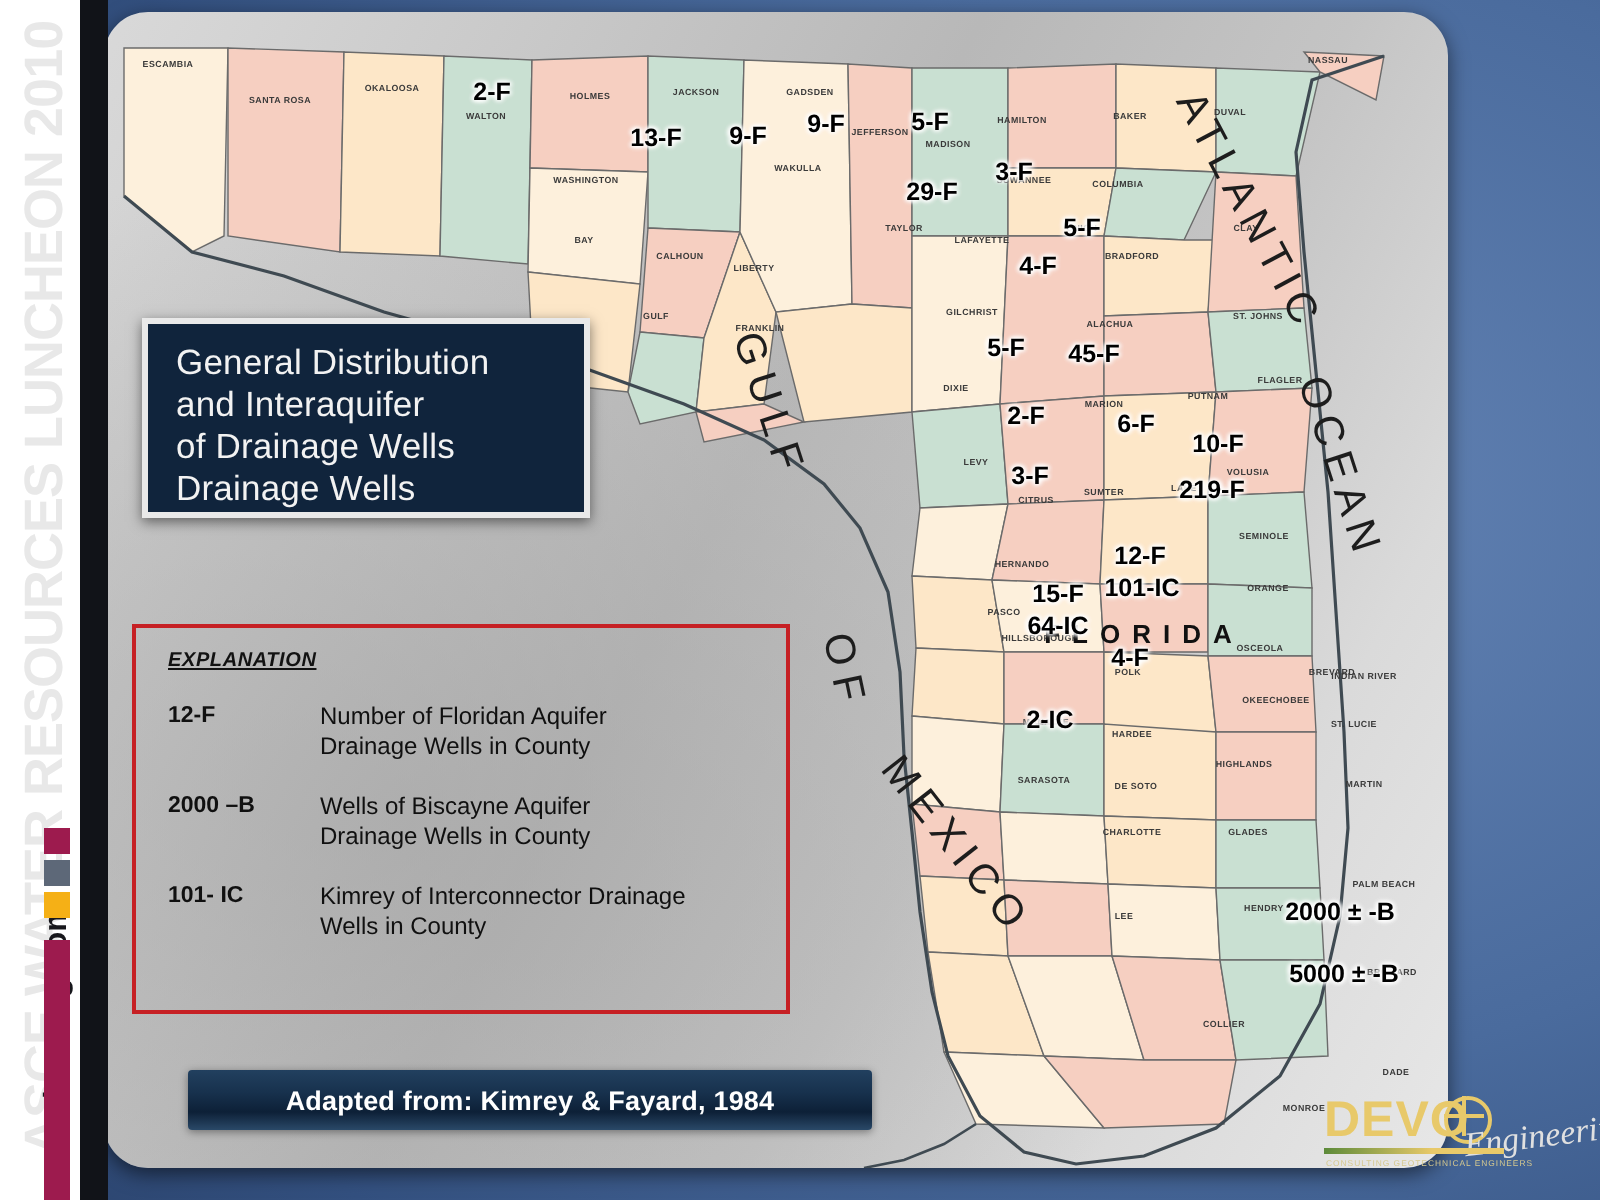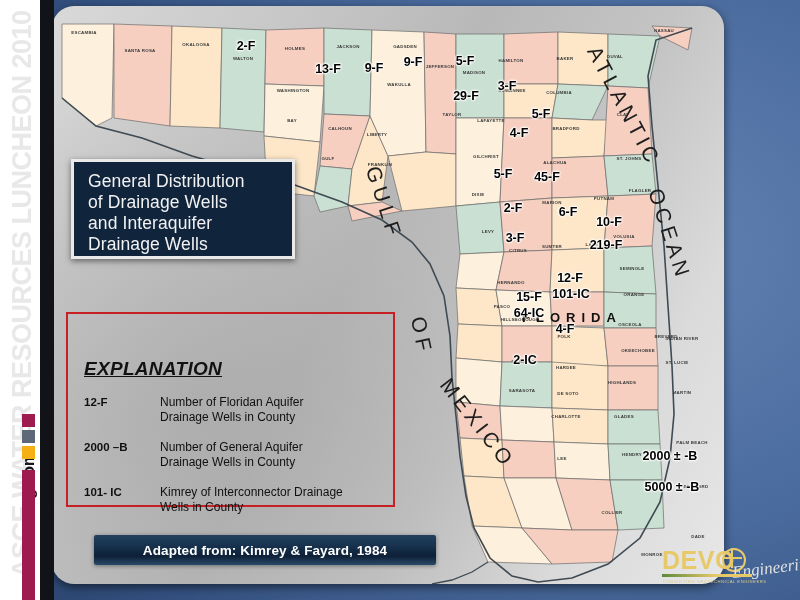--- a/index.html
+++ b/index.html
@@ -59,22 +59,22 @@
   }
   #titlebox span{display:block;color:#f2f2f2;font-size:17.5px;line-height:21px;
     font-weight:400;letter-spacing:.1px;}
 
   
   #explbox{
     position:absolute;left:14px;top:306px;width:329px;height:195px;
     border:2px solid #c62024;box-sizing:border-box;z-index:12;
     padding:11px 0 0 16px;
   }
-  #expl-title{font-size:19px;font-weight:bold;font-style:italic;
-    text-decoration:underline;color:#121212;letter-spacing:.3px;margin-top:33px;}
+  #expl-title{font-size:10px;font-weight:bold;font-style:italic;
+    text-decoration:underline;color:#121212;letter-spacing:.3px;}
   .expl-row{display:flex;margin-top:15px;}
   .expl-key{width:76px;font-size:11.5px;font-weight:bold;color:#101010;flex:none;line-height:15px;}
   .expl-val{font-size:12px;color:#101010;line-height:15px;}
 
   
   #caption{
     position:absolute;left:42px;top:529px;width:342px;height:30px;z-index:12;
     background:linear-gradient(180deg,#22405f 0%,#17314d 38%,#0d2037 70%,#2a4968 100%);
     border-radius:2px;
     display:flex;align-items:center;justify-content:center;
@@ -299,40 +299,40 @@
     <div class="florida-word" style="left:520px;top:311px">FLORIDA</div>
 
     <div class="sealbl" style="left:294px;top:185px;transform:rotate(72deg);letter-spacing:5px">GULF</div>
     <div class="sealbl" style="left:350px;top:318px;transform:rotate(78deg);letter-spacing:5px">OF</div>
     <div class="sealbl" style="left:372px;top:405px;transform:rotate(52deg);letter-spacing:4px">MEXICO</div>
     <div class="sealbl" style="left:506px;top:88px;transform:rotate(62deg);letter-spacing:4px">ATLANTIC</div>
     <div class="sealbl" style="left:570px;top:216px;transform:rotate(72deg);letter-spacing:4px">OCEAN</div>
 
     <div id="titlebox">
       <span>General Distribution</span>
+      <span>and Interaquifer</span>
       <span>of Drainage Wells</span>
-      <span>and Interaquifer</span>
       <span>Drainage Wells</span>
     </div>
 
     <div id="explbox">
       <div id="expl-title">EXPLANATION</div>
 
       <div class="expl-row">
         <div class="expl-key">12-F</div>
         <div class="expl-val">
           <div>Number of Floridan Aquifer</div>
           <div>Drainage Wells in County</div>
         </div>
       </div>
 
       <div class="expl-row">
         <div class="expl-key">2000 –B</div>
         <div class="expl-val">
-          <div>Number of General Aquifer</div>
+          <div>Wells of Biscayne Aquifer</div>
           <div>Drainage Wells in County</div>
         </div>
       </div>
 
       <div class="expl-row">
         <div class="expl-key">101- IC</div>
         <div class="expl-val">
           <div>Kimrey of Interconnector Drainage</div>
           <div>Wells in County</div>
         </div>

